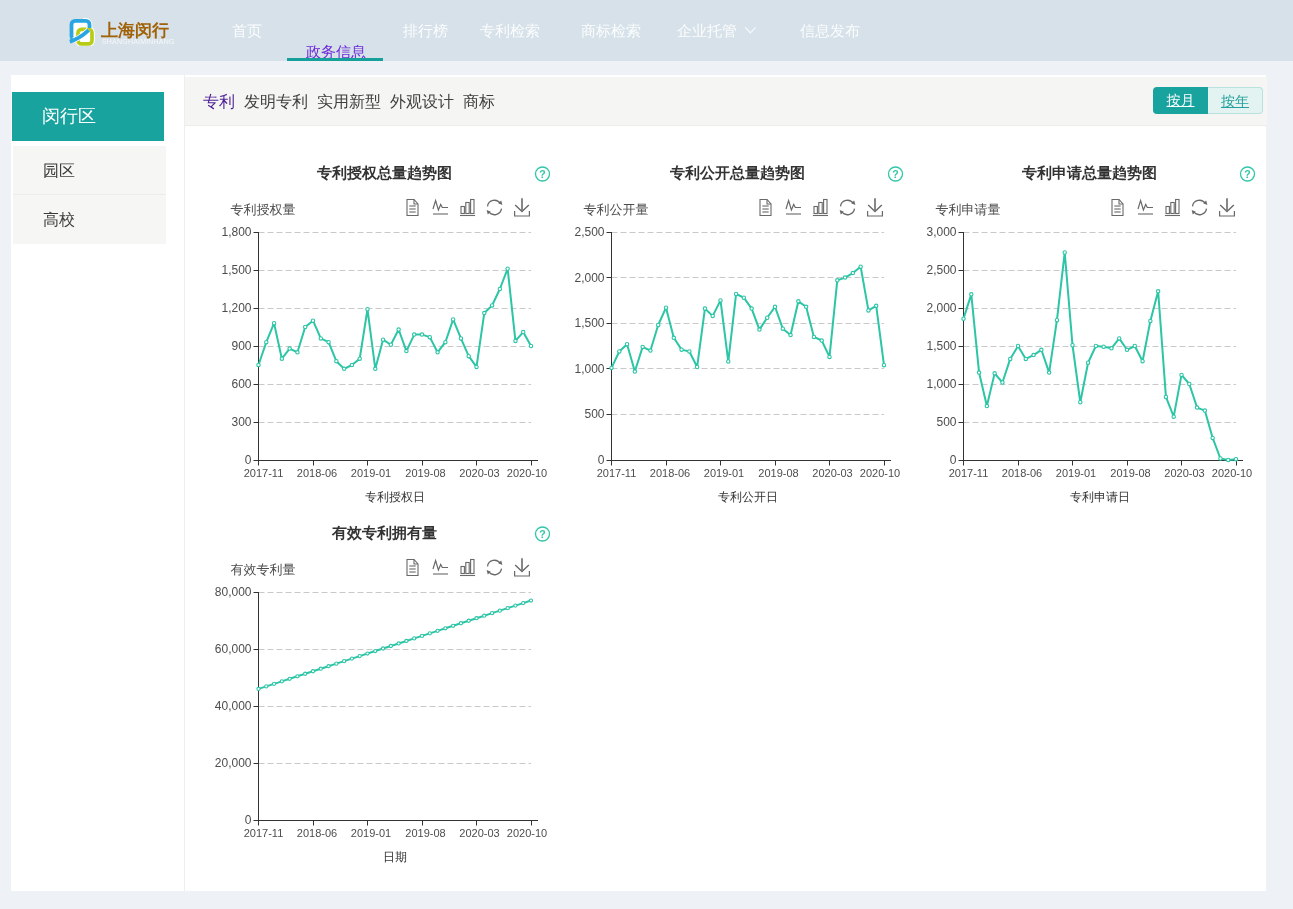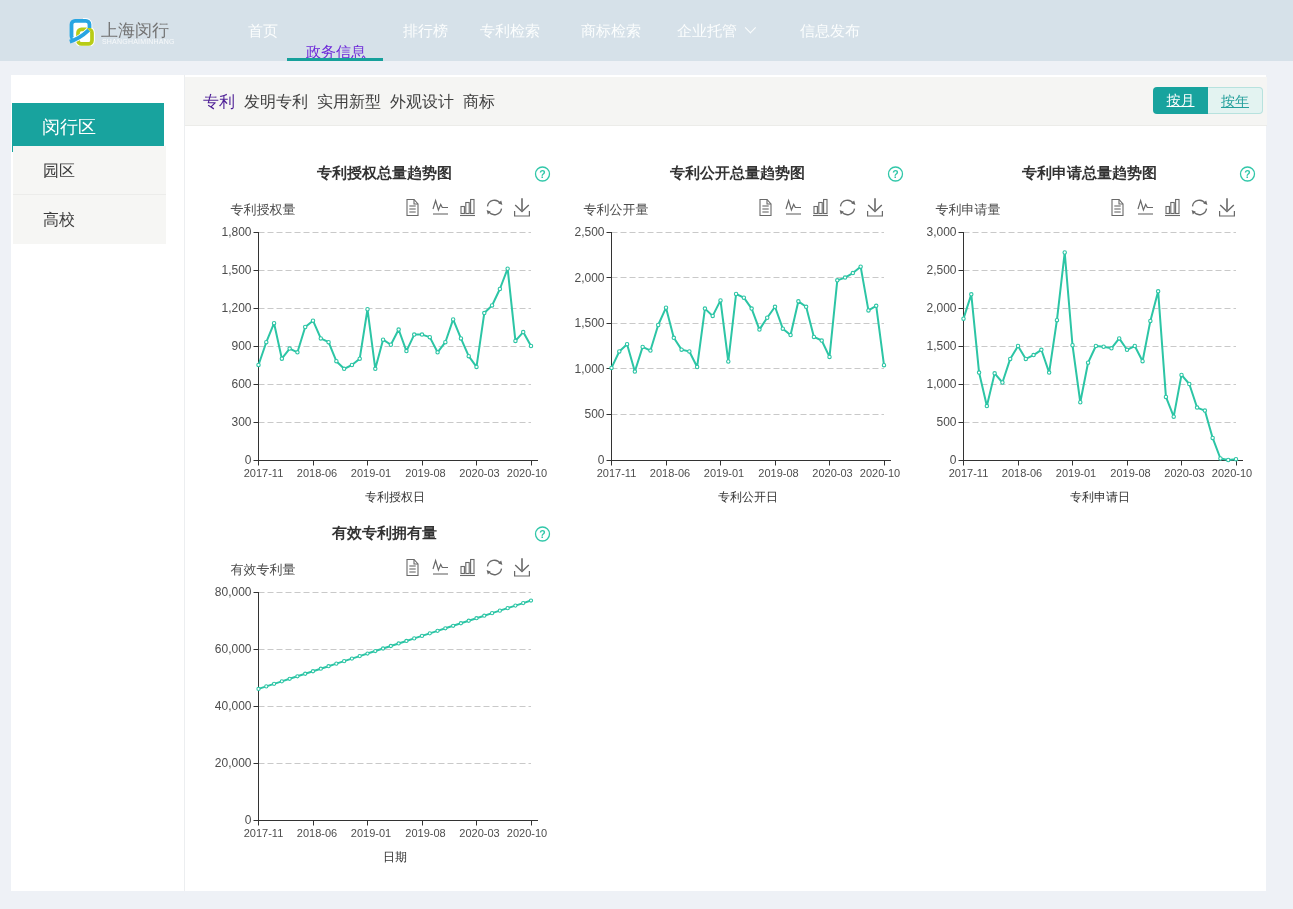--- a/index.html
+++ b/index.html
@@ -1,27 +1,27 @@
 <!DOCTYPE html>
 <html lang="zh"><head>
 <meta charset="utf-8">
 <title>上海闵行</title>
 <style>
 *{margin:0;padding:0;box-sizing:border-box;}
 body{width:1293px;height:909px;background:#eef1f6;font-family:"Liberation Sans",sans-serif;overflow:hidden;position:relative;}
 .header{position:absolute;left:0;top:0;width:1293px;height:61px;background:#d6e1e9;}
 .logo{position:absolute;left:64px;top:14px;}
-.logotxt{position:absolute;left:101px;top:19px;color:#737373;font-size:17px;font-weight:normal;}
+.logotxt{position:absolute;left:101px;top:19px;color:#a16207;font-size:17px;font-weight:bold;}
 .logosub{position:absolute;left:102px;top:38px;color:rgba(255,255,255,0.8);font-size:7px;letter-spacing:0.2px;}
 .nav a{position:absolute;top:0;height:61px;line-height:61px;color:#fbfdfd;font-size:15px;text-decoration:none;white-space:nowrap;}
 .nav a.act{color:#6d28d9;margin-top:21px;}
 .underline{position:absolute;left:287px;top:58px;width:96px;height:3px;background:#16a09b;}
 .caret{display:inline-block;width:8px;height:8px;border-right:1.6px solid #fbfdfd;border-bottom:1.6px solid #fbfdfd;transform:rotate(45deg) translate(-2px,-4px);margin-left:8px;}
 .sidebar{position:absolute;left:11px;top:75px;width:173px;height:816px;background:#fff;}
-.side-active{position:absolute;left:1px;top:28px;width:152px;height:49px;background:#18a39e;color:#fff;font-size:18px;line-height:49px;padding-left:30px;}
+.side-active{position:absolute;left:1px;top:17px;width:152px;height:49px;background:#18a39e;color:#fff;font-size:18px;line-height:49px;padding-left:30px;}
 .side-group{position:absolute;left:2px;top:71px;width:153px;background:#f6f6f4;}
 .side-item{height:49px;line-height:49px;font-size:16px;color:#3b3b3b;padding-left:30px;border-bottom:1px solid #ececea;}
 .side-item:last-child{border-bottom:none;}
 .content{position:absolute;left:184px;top:75px;width:1082px;height:816px;background:#fff;border-left:1px solid #eceef0;}
 .tabstrip{position:absolute;left:0;top:2px;width:1082px;height:49px;background:#f5f5f3;border-bottom:1px solid #ecece9;}
 .tabs{position:absolute;left:18px;top:0;height:49px;line-height:50px;font-size:16px;color:#3f3f3f;}
 .tabs span{margin-right:9px;cursor:pointer;}
 .tabs span.act{color:#4c1d95;}
 .btns{position:absolute;right:4px;top:10px;height:27px;}
 .btn{display:inline-block;height:27px;line-height:26px;width:55px;text-align:center;font-size:14px;vertical-align:top;text-decoration:underline;}
@@ -36,21 +36,21 @@
     <rect x="14" y="15.3" width="14" height="14.6" rx="3.4" fill="#fff" stroke="#ffffff" stroke-width="5.8"></rect>
     <rect x="14" y="15.3" width="14" height="14.6" rx="3.4" fill="#fff" stroke="#b8cc16" stroke-width="3.7"></rect>
     <path d="M19,6.9 h2.9 a3.6,3.6 0 0 1 3.6,3.6 v3.6" fill="none" stroke="#ffffff" stroke-width="5.6"></path>
     <path d="M19,6.9 h2.9 a3.6,3.6 0 0 1 3.6,3.6 v3.6" fill="none" stroke="#29a5e2" stroke-width="3.8"></path>
     <path d="M9.2,26.2 Q16,24.5 24.6,15.9" fill="none" stroke="#ffffff" stroke-width="5.4"></path>
     <path d="M5.8,27.6 Q15.5,24.8 24.7,16.2" fill="none" stroke="#29a5e2" stroke-width="3.9"></path>
   </svg>
   <div class="logotxt">上海闵行</div>
   <div class="logosub">SHANGHAIMINHANG</div>
   <div class="nav">
-    <a style="left:248px">首页</a>
+    <a style="left:232px">首页</a>
     <a class="act" style="left:306px">政务信息</a>
     <a style="left:403px">排行榜</a>
     <a style="left:480px">专利检索</a>
     <a style="left:581px">商标检索</a>
     <a style="left:677px">企业托管<span class="caret"></span></a>
     <a style="left:800px">信息发布</a>
   </div>
   <div class="underline"></div>
 </div>
 <div class="sidebar">

